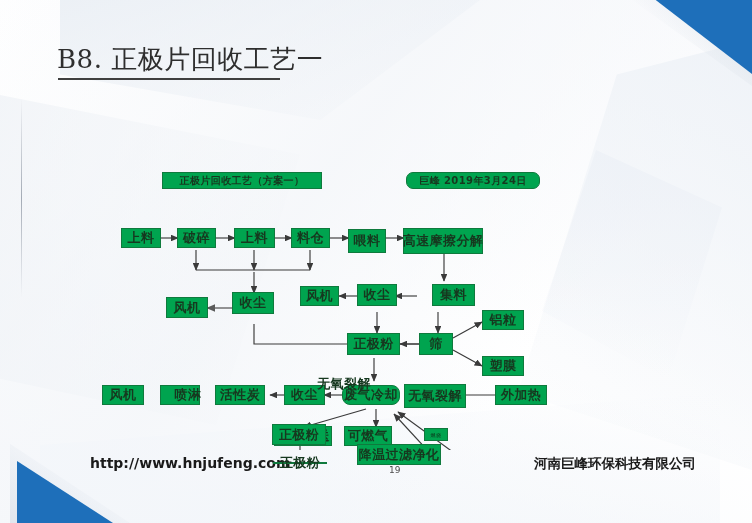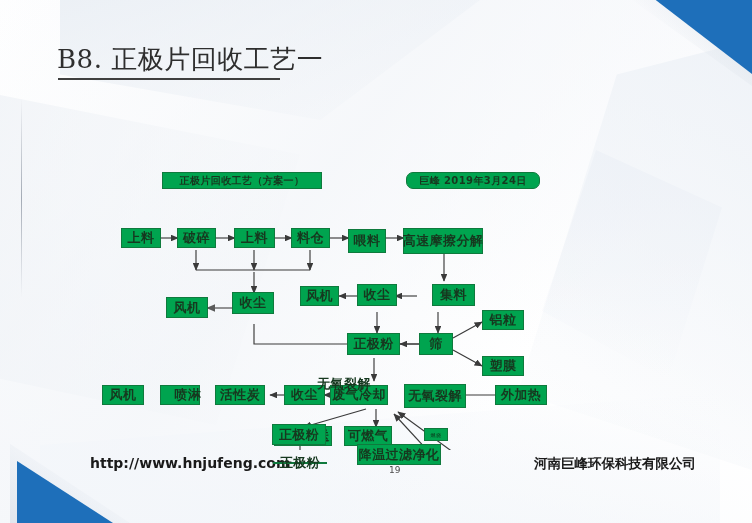--- a/index.html
+++ b/index.html
@@ -233,21 +233,21 @@
 
     <div class="node" style="left:243px;top:167px;width:53px;height:22px;">正极粉</div>
     <div class="node" style="left:315px;top:167px;width:34px;height:22px;">筛</div>
     <div class="node" style="left:378px;top:144px;width:42px;height:20px;">铝粒</div>
     <div class="node" style="left:378px;top:190px;width:42px;height:20px;">塑膜</div>
 
     <div class="node" style="left:-2px;top:219px;width:42px;height:20px;">风机</div>
     <div class="node" style="left:56px;top:219px;width:40px;height:20px;padding-left:16px;">喷淋</div>
     <div class="node" style="left:111px;top:219px;width:50px;height:20px;">活性炭</div>
     <div class="node" style="left:180px;top:219px;width:41px;height:20px;">收尘</div>
-    <div class="node" style="left:226px;top:219px;width:58px;height:20px;">废气冷却</div>
+    <div class="node" style="left:238px;top:219px;width:58px;height:20px;border-radius:8px;">废气冷却</div>
     <div class="node" style="left:240px;top:218px;width:0px;height:0px;border:none;">无氧裂解</div>
     <div class="node" style="left:300px;top:218px;width:62px;height:24px;">无氧裂解</div>
     <div class="node" style="left:391px;top:219px;width:52px;height:20px;">外加热</div>
 
     <div class="node" style="left:170px;top:260px;width:58px;height:20px;">冷却输送</div>
     <div class="node" style="left:240px;top:260px;width:48px;height:20px;">可燃气</div>
     <div class="node tiny" style="left:320px;top:262px;width:24px;height:13px;">燃烧</div>
 
     <div class="node" style="left:169px;top:296px;width:54px;height:0px;">正极粉</div>
   </div>

